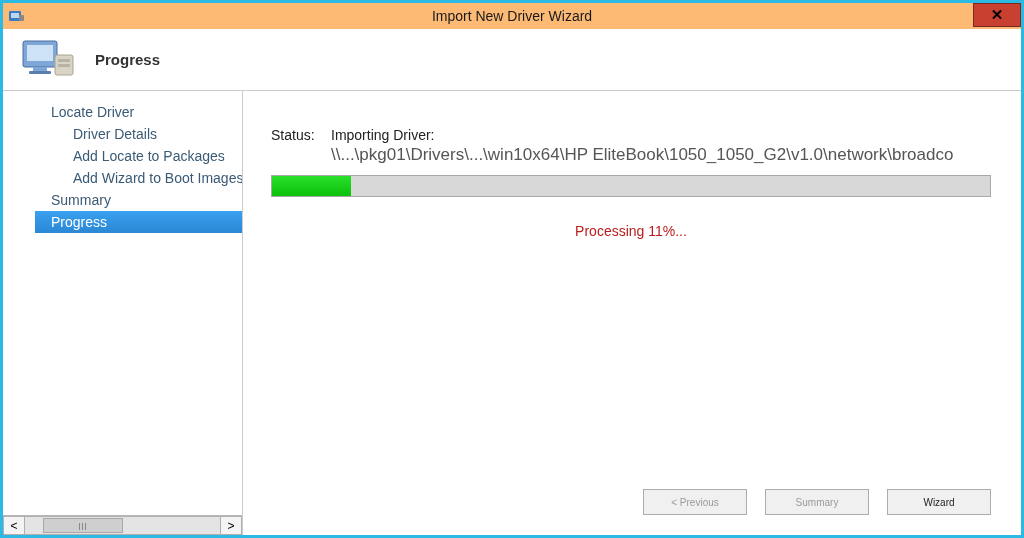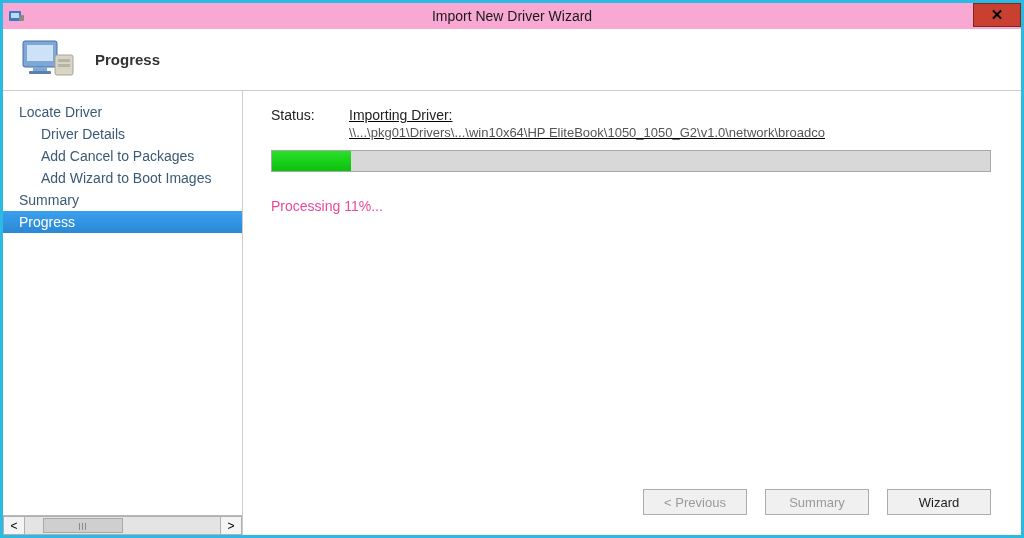--- a/index.html
+++ b/index.html
@@ -19,21 +19,21 @@
       width: 1024px;
       height: 538px;
       border: 3px solid #2bbae4;
       background: #fff;
       display: flex;
       flex-direction: column;
       position: relative;
     }
     .titlebar {
       height: 26px;
-      background: #f9a8d4;
+      background: #fdba74;
       display: flex;
       align-items: center;
       position: relative;
       color: #000;
     }
     .titlebar .app-icon-wrap {
       width: 24px;
       height: 24px;
       display: flex;
       align-items: center;
@@ -90,20 +90,21 @@
       width: 240px;
       border-right: 1px solid #ccc;
       display: flex;
       flex-direction: column;
       position: relative;
     }
     .nav-list {
       flex: 1;
       padding-top: 10px;
       overflow: hidden;
+      padding-left: 32px;
     }
     .nav-item {
       padding: 3px 10px 3px 16px;
       color: #3a5a75;
       white-space: nowrap;
       overflow: hidden;
       cursor: default;
       font-size: 14px;
     }
     .nav-item.sub {
@@ -154,74 +155,74 @@
       color: #666;
     }
     .content {
       flex: 1;
       padding: 16px 30px 10px 28px;
       display: flex;
       flex-direction: column;
     }
     .status-row {
       display: flex;
-      gap: 18px;
       margin-bottom: 6px;
+      margin-top: 20px;
     }
     .status-label {
       width: 60px;
       color: #222;
       font-size: 14px;
     }
     .status-text-col {
       flex: 1;
-      text-decoration: underline;
     }
     .status-text1 {
       font-size: 14px;
       color: #222;
       margin-bottom: 2px;
     }
     .status-text2 {
-      font-size: 13px;
+      font-size: 17px;
       color: #555;
       white-space: nowrap;
       overflow: hidden;
     }
     .progress-bar {
       height: 22px;
       border: 1px solid #a8a8a8;
       background: #d8d8d8;
       margin-top: 4px;
       position: relative;
     }
     .progress-fill {
       height: 100%;
       background: #18c61a;
       background: linear-gradient(#28e02a, #0cc00c);
     }
     .processing-text {
+      text-align: center;
       margin-top: 26px;
       font-size: 14px;
-      color: #ec4899;
+      color: #b91c1c;
     }
     .footer-buttons {
       margin-top: auto;
       padding: 12px 0 10px 0;
       display: flex;
       justify-content: flex-end;
       gap: 18px;
     }
     .footer-buttons button {
       width: 104px;
       height: 26px;
       background: #f0f0f0;
       border: 1px solid #acacac;
       font-family: inherit;
-      font-size: 13px;
+      font-size: 10px;
       color: #222;
       cursor: pointer;
     }
     .footer-buttons button[disabled] {
       color: #9a9a9a;
       cursor: default;
     }
   </style>
 </head>
 <body>
@@ -256,21 +257,21 @@
     </div>
     <div class="header-title">Progress</div>
   </div>
 
   <div class="body-area">
 
     <div class="sidebar">
       <div class="nav-list" id="nav-list">
           <div class="nav-item">Locate Driver</div>
           <div class="nav-item sub">Driver Details</div>
-          <div class="nav-item sub">Add Cancel to Packages</div>
+          <div class="nav-item sub">Add Locate to Packages</div>
           <div class="nav-item sub">Add Wizard to Boot Images</div>
           <div class="nav-item">Summary</div>
           <div class="nav-item selected">Progress</div>
         </div>
       <div class="sidebar-scroll">
         <div class="sbtn">&lt;</div>
         <div class="track">
           <div class="thumb">|||</div>
         </div>
         <div class="sbtn">&gt;</div>

